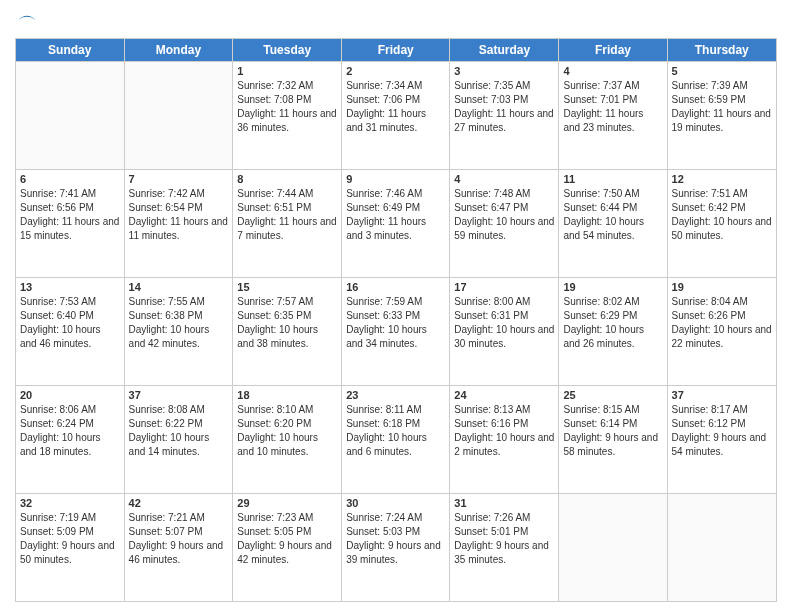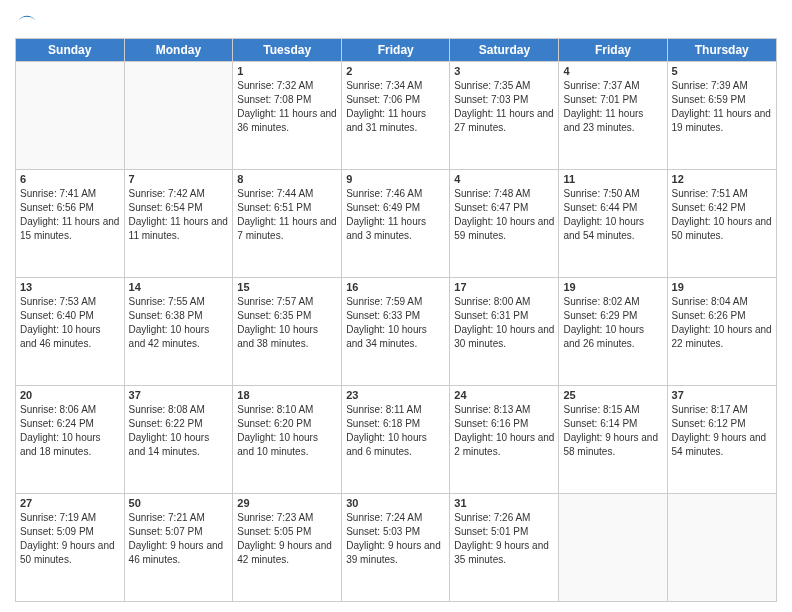--- a/index.html
+++ b/index.html
@@ -241,25 +241,25 @@
             <span class="day-number">25</span>
             <div class="day-info">Sunrise: 8:15 AM<br>Sunset: 6:14 PM<br>Daylight: 9 hours and 58 minutes.</div>
           </td>
           <td>
             <span class="day-number">37</span>
             <div class="day-info">Sunrise: 8:17 AM<br>Sunset: 6:12 PM<br>Daylight: 9 hours and 54 minutes.</div>
           </td>
         </tr>
         <tr>
           <td>
-            <span class="day-number">27</span>
+            <span class="day-number">32</span>
             <div class="day-info">Sunrise: 7:19 AM<br>Sunset: 5:09 PM<br>Daylight: 9 hours and 50 minutes.</div>
           </td>
           <td>
-            <span class="day-number">50</span>
+            <span class="day-number">42</span>
             <div class="day-info">Sunrise: 7:21 AM<br>Sunset: 5:07 PM<br>Daylight: 9 hours and 46 minutes.</div>
           </td>
           <td>
             <span class="day-number">29</span>
             <div class="day-info">Sunrise: 7:23 AM<br>Sunset: 5:05 PM<br>Daylight: 9 hours and 42 minutes.</div>
           </td>
           <td>
             <span class="day-number">30</span>
             <div class="day-info">Sunrise: 7:24 AM<br>Sunset: 5:03 PM<br>Daylight: 9 hours and 39 minutes.</div>
           </td>

